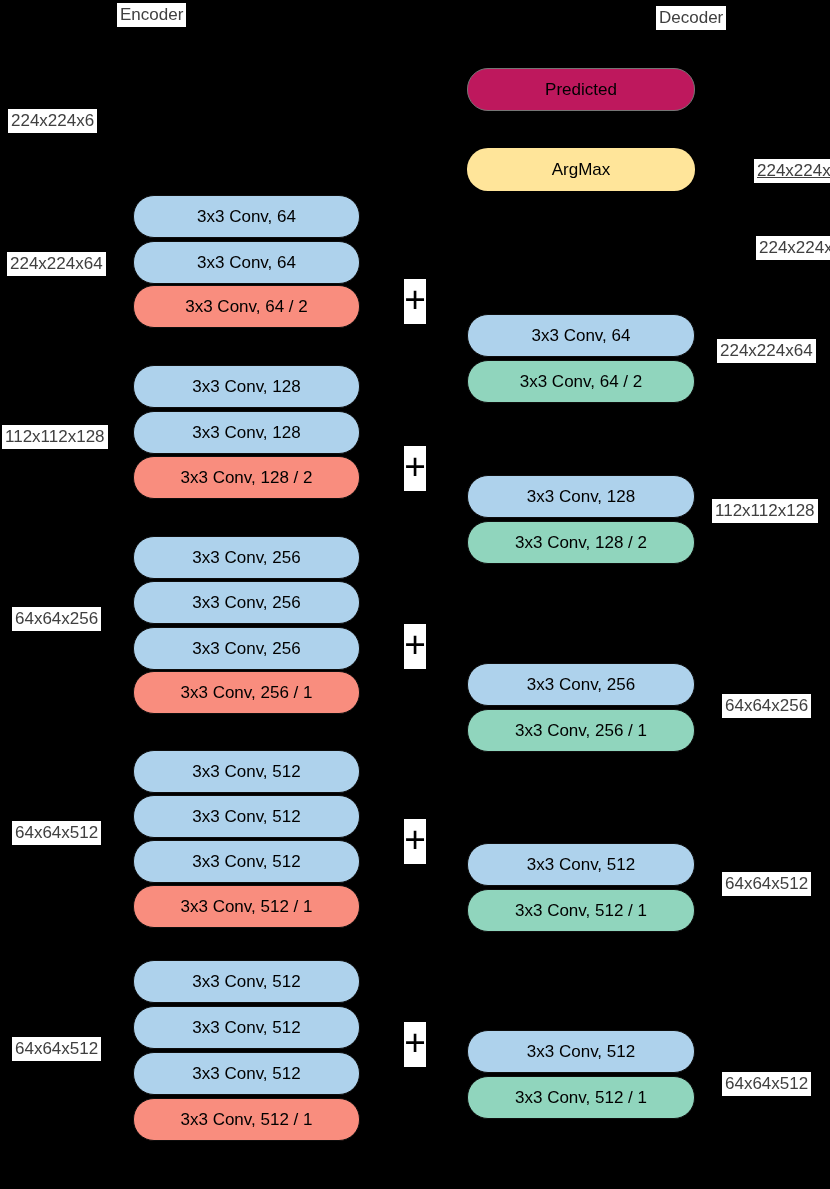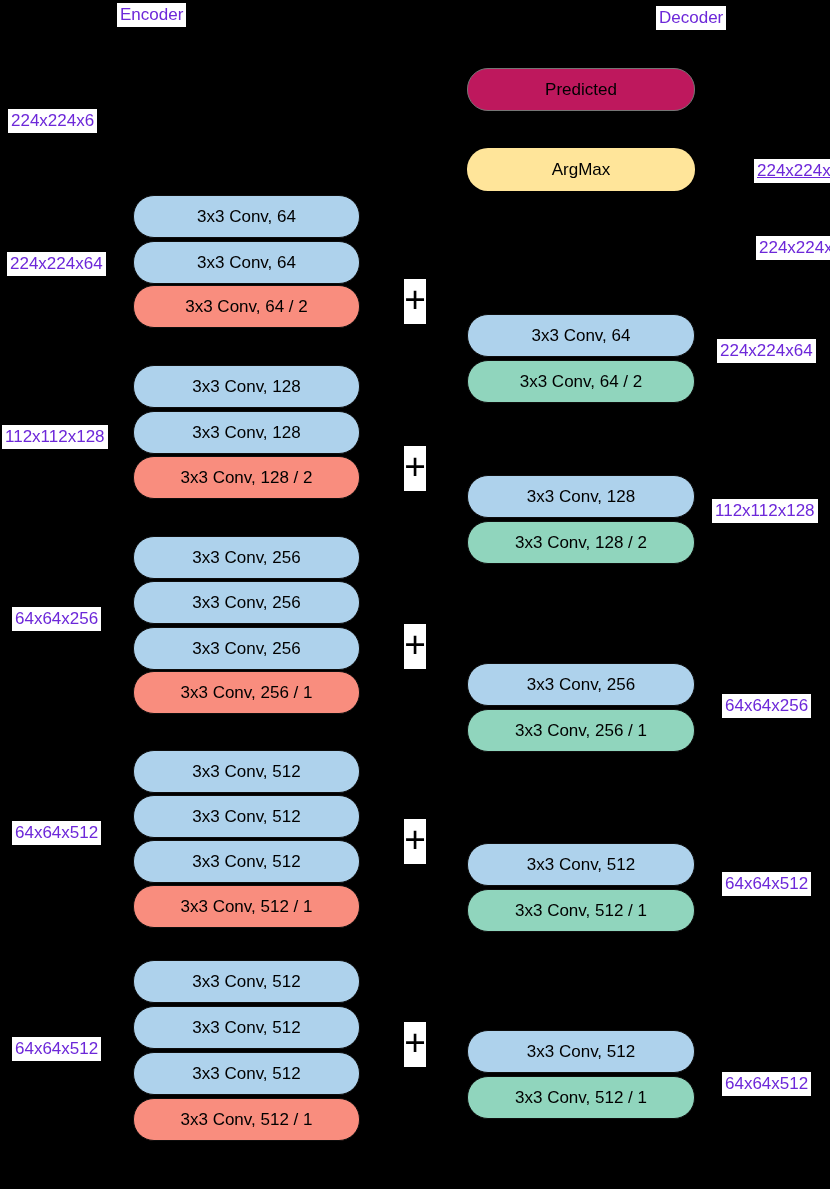--- a/index.html
+++ b/index.html
@@ -26,21 +26,21 @@
   .enc { left: 133px; width: 227px; }
   .dec { left: 467px; width: 228px; }
   .blue   { background: #AED2EC; border: 1.5px solid #0d0d0d; }
   .red    { background: #F98D7E; border: 1.5px solid #0d0d0d; }
   .green  { background: #90D5BD; border: 1.5px solid #0d0d0d; }
   .yellow { background: #FFE59A; border: none; }
   .gray   { background: #be185d; border: 1.5px solid #757575; }
   .chip {
     position: absolute;
     background: #ffffff;
-    color: #6d28d9;
+    color: #404040;
     font-size: 17px;
     line-height: 1.3;
     padding: 1px 3px;
     white-space: nowrap;
   }
   .plus {
     position: absolute;
     left: 404px;
     width: 22px;
     height: 45px;

